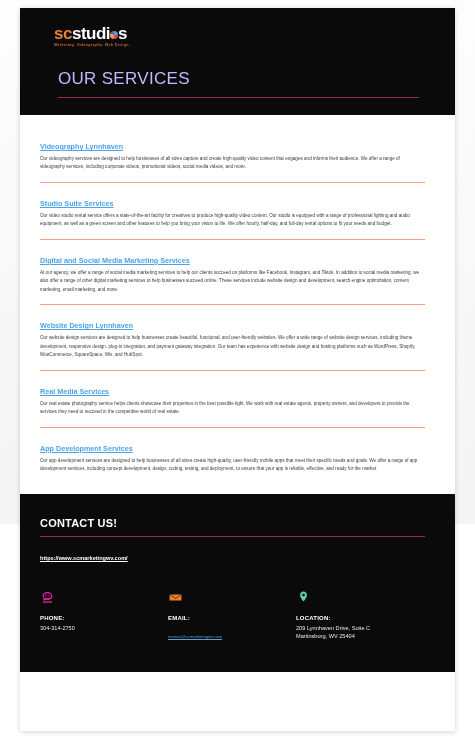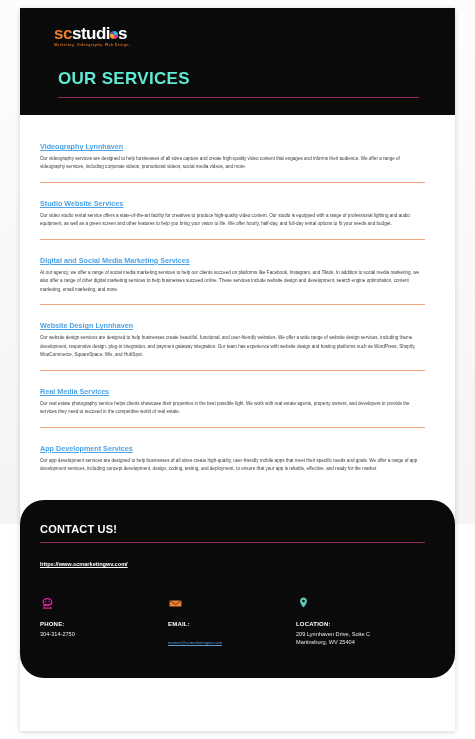--- a/index.html
+++ b/index.html
@@ -65,23 +65,23 @@
   .logo-s-end { color: #ffffff; }
   .logo-tagline {
     margin-top: 1px;
     font-size: 3.6px;
     letter-spacing: 0.35px;
     color: #c96a2a;
     white-space: nowrap;
     font-weight: bold;
   }
   .page-title {
-    color: #5eead4;
+    color: #c4b5fd;
     font-size: 17px;
-    font-weight: bold;
+    font-weight: normal;
     letter-spacing: 0.3px;
     margin: 22px 0 0 20px;
   }
   .title-rule {
     margin: 8px 18px 0 20px;
     height: 1px;
     background: #8e2a5c;
   }
 
   
@@ -114,24 +114,23 @@
     height: 1px;
     background: #efa47e;
     width: 385px;
   }
   .service.last .service-rule { background: transparent; }
 
   
   .footer {
     background: #0a0a0a;
     padding: 20px 20px 18px 20px;
-    margin-top: 6px;
+    margin-top: 0;
     min-height: 178px;
     box-sizing: border-box;
-    border-radius: 24px;
   }
   .footer-title {
     color: #ffffff;
     font-size: 11px;
     font-weight: bold;
     letter-spacing: 0.2px;
     margin: 3px 0 0 0;
   }
   .footer-rule {
     margin: 7px 0 0 0;
@@ -198,21 +197,21 @@
 
     <div class="services">
 
       <div class="service">
         <div class="service-title">Videography Lynnhaven</div>
         <p class="service-desc">Our videography services are designed to help businesses of all sizes capture and create high-quality video content that engages and informs their audience. We offer a range of videography services, including corporate videos, promotional videos, social media videos, and more.</p>
         <div class="service-rule"></div>
       </div>
 
       <div class="service">
-        <div class="service-title">Studio Website Services</div>
+        <div class="service-title">Studio Suite Services</div>
         <p class="service-desc">Our video studio rental service offers a state-of-the-art facility for creatives to produce high-quality video content. Our studio is equipped with a range of professional lighting and audio equipment, as well as a green screen and other features to help you bring your vision to life. We offer hourly, half-day, and full-day rental options to fit your needs and budget.</p>
         <div class="service-rule"></div>
       </div>
 
       <div class="service">
         <div class="service-title">Digital and Social Media Marketing Services</div>
         <p class="service-desc">At our agency, we offer a range of social media marketing services to help our clients succeed on platforms like Facebook, Instagram, and Tiktok. In addition to social media marketing, we also offer a range of other digital marketing services to help businesses succeed online. These services include website design and development, search engine optimization, content marketing, email marketing, and more.</p>
         <div class="service-rule"></div>
       </div>
 

